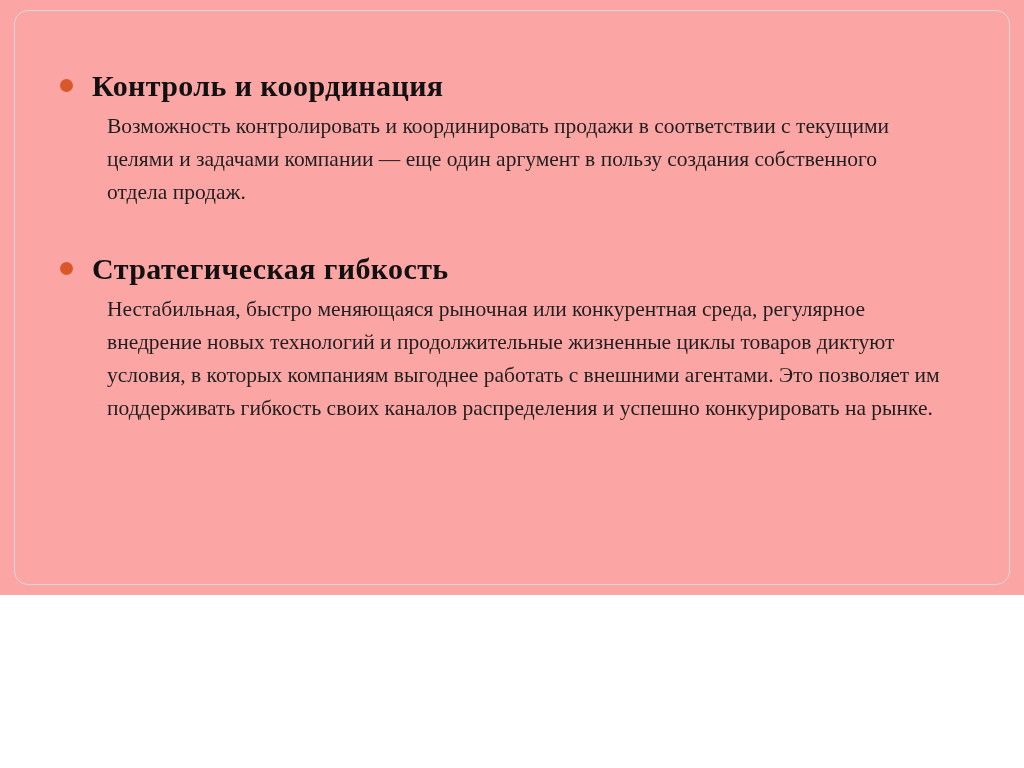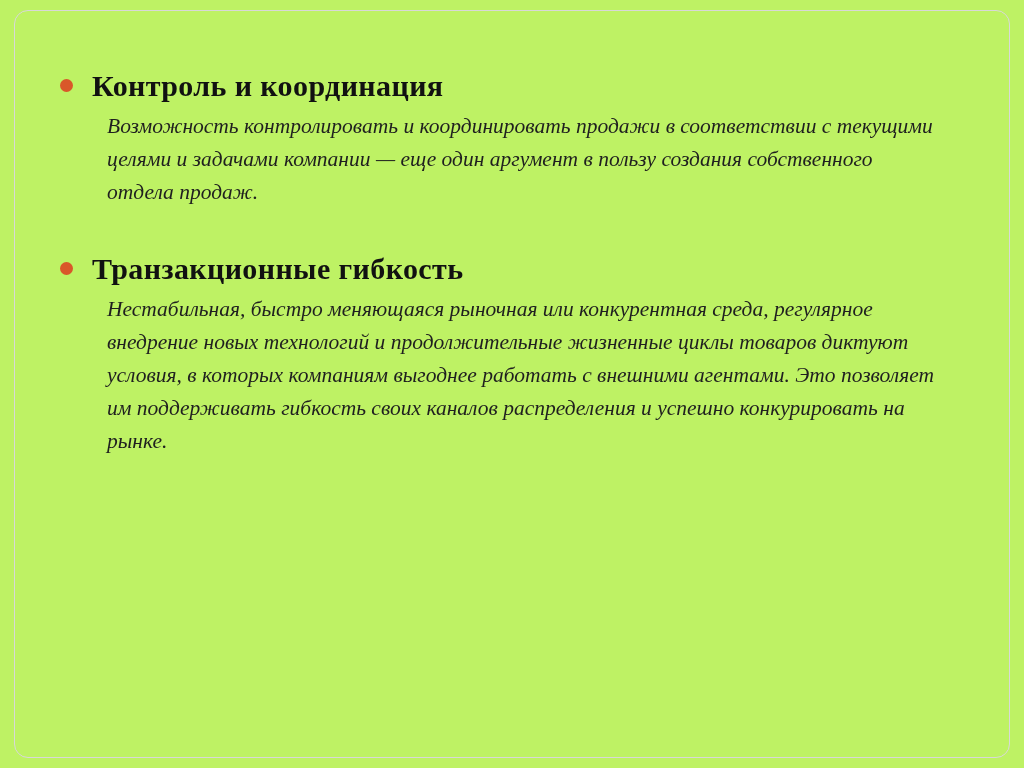--- a/index.html
+++ b/index.html
@@ -10,22 +10,22 @@
   body {
     width: 1024px;
     height: 768px;
     font-family: "Liberation Serif", serif;
     color: #1a1a1a;
     overflow: hidden;
   }
   .slide {
     position: relative;
     width: 1024px;
-    height: 768px;
-    background: #bef264;
+    height: 595px;
+    background: #fca5a5;
     box-sizing: border-box;
   }
   .slide-frame {
     position: absolute;
     left: 14px;
     top: 10px;
     right: 14px;
     bottom: 10px;
     border: 1px solid #d8d8d8;
     border-radius: 14px;
@@ -65,21 +65,20 @@
     color: #111111;
   }
   .body-text {
     margin-left: 47px;
     font-family: "Liberation Serif", serif;
     font-size: 21.5px;
     line-height: 33px;
     color: #1f1f1f;
     text-align: left;
     max-width: 835px;
-    font-style: italic;
   }
   .gap-1 { height: 14px; }
   .gap-2 { height: 14px; }
 </style>
 </head>
 <body>
 
 <div class="slide">
   <div class="slide-frame"></div>
 
@@ -96,19 +95,19 @@
     <div class="gap-1"></div>
 
     <div class="block">
     </div>
 
     <div class="gap-2"></div>
 
     <div class="block">
       <div class="heading-row">
         <span class="bullet-dot"></span>
-        <div class="heading">Транзакционные гибкость</div>
+        <div class="heading">Стратегическая гибкость</div>
       </div>
       <div class="body-text">Нестабильная, быстро меняющаяся рыночная или конкурентная среда, регулярное внедрение новых технологий и продолжительные жизненные циклы товаров диктуют условия, в которых компаниям выгоднее работать с внешними агентами. Это позволяет им поддерживать гибкость своих каналов распределения и успешно конкурировать на рынке.</div>
     </div>
 
   </div>
 </div>
 
 </body></html>

